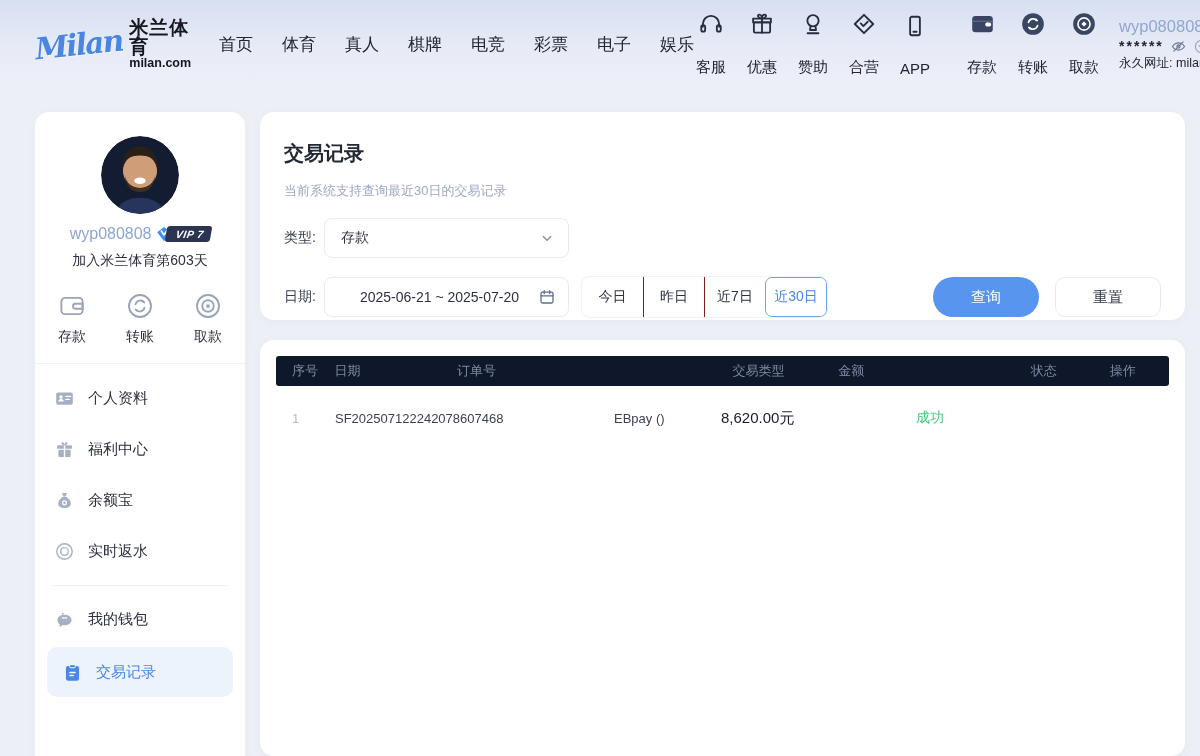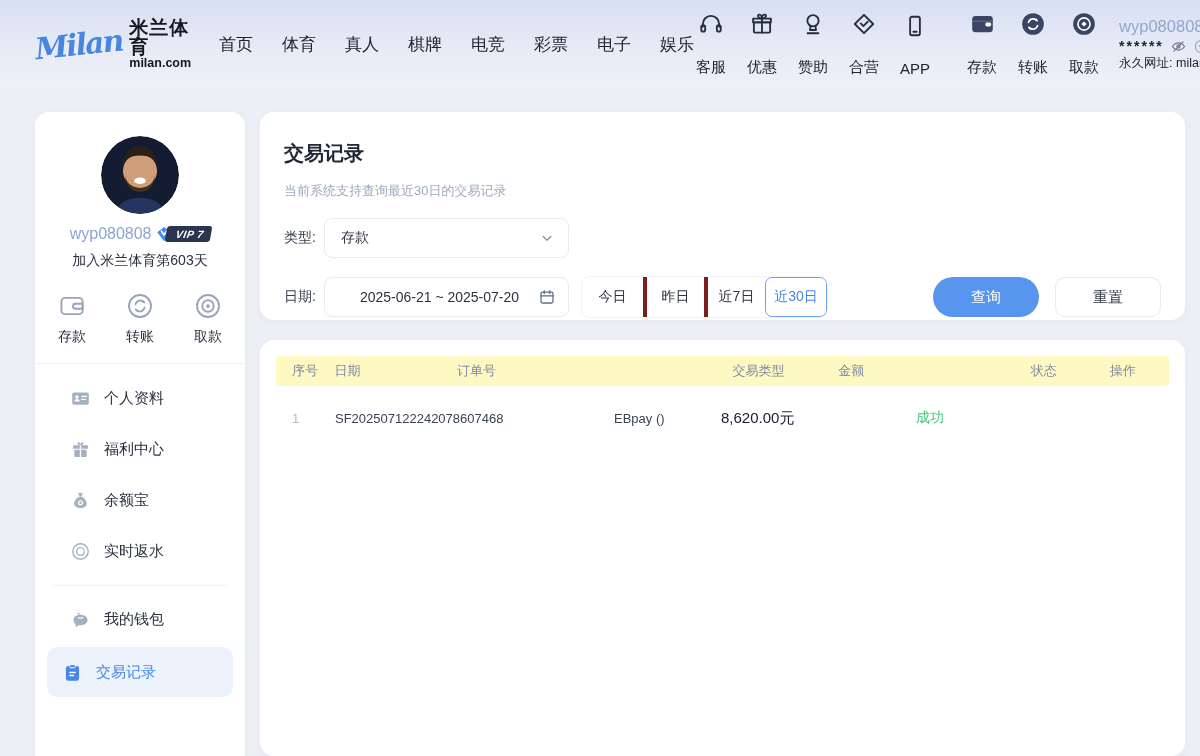--- a/index.html
+++ b/index.html
@@ -51,52 +51,52 @@
   .table-card   { left:260px; top:340px; width:925px; height:416px; padding:16px 16px 0; }
   
   .avatar-lg { width:78px; height:78px; border-radius:50%; overflow:hidden; margin:24px auto 0; }
   .side-user-row { display:flex; justify-content:center; align-items:center; gap:3px; margin-top:11px; }
   .side-user-name { font-size:16px; color:#8ba5d2; }
   .side-join { text-align:center; font-size:14px; color:#2b3140; margin-top:9px; }
   .wallet-actions { display:flex; justify-content:space-between; padding:0 22px; margin-top:21px; }
   .wallet-action { display:flex; flex-direction:column; align-items:center; gap:7px; cursor:pointer; }
   .wallet-action-label { font-size:14px; color:#2b3140; }
   .side-menu { margin-top:17px; border-top:1px solid #f0f2f7; padding-top:9px; }
-  .menu-item { height:51px; display:flex; align-items:center; gap:13px; padding-left:35px; cursor:pointer; }
+  .menu-item { height:51px; display:flex; align-items:center; gap:13px; padding-left:19px; cursor:pointer; }
   .menu-label { font-size:15px; color:#2b3140; }
   .menu-divider { border-top:1px solid #eef0f5; margin:8px 18px; }
   .menu-item.active { margin:2px 12px 0; padding-left:15px; height:50px; background:#ecf3fd; border-radius:10px; }
   .menu-item.active .menu-label { color:#4a86e8; }
   
   .page-title { font-size:20px; font-weight:bold; color:#232836; margin-top:4px; }
   .page-subtitle { font-size:13px; color:#9fa8c0; margin-top:15px; }
   .filter-row { display:flex; align-items:center; margin-top:18px; }
   .filter-label { font-size:14px; color:#39404f; width:40px; flex:none; }
   .select-box, .date-box {
     width:245px; height:40px; border:1px solid #e7eaf1; border-radius:8px; background:#fff;
     display:flex; align-items:center; padding:0 12px 0 16px; cursor:pointer;
   }
   .select-value, .date-value { font-size:14px; color:#2c3240; flex:1; }
   .date-value { text-align:center; }
   .range-group { display:flex; margin-left:12px; border:1px solid #f0f2f7; border-radius:8px; overflow:hidden; background:#fff; }
   .range-item {
     width:61px; height:40px; display:flex; align-items:center; justify-content:center;
-    font-size:14px; color:#2c3240; cursor:pointer; border-left:4px solid #7f1d1d;
+    font-size:14px; color:#2c3240; cursor:pointer; border-left:1px solid #7f1d1d;
   }
   .range-item:first-child { border-left:none; }
   .range-item.active {
     color:#4a86e8; border:1px solid #6ba3f0; border-radius:7px; width:62px;
   }
   .filter-spacer { flex:1; }
   .btn { height:40px; display:flex; align-items:center; justify-content:center; font-size:15px; cursor:pointer; }
   .btn-query { width:106px; background:#5795ee; color:#fff; border-radius:20px; }
   .btn-reset { width:106px; background:#fff; color:#333a49; border:1px solid #e7eaf0; border-radius:10px; margin-left:16px; }
   
   .thead {
-    height:30px; background:#fef9c3; border-radius:3px;
+    height:30px; background:#0f172a; border-radius:3px;
     display:flex; align-items:center; padding-left:16px;
     font-size:13px; color:#7d8aa3;
   }
   .trow { display:flex; align-items:center; padding-left:16px; height:64px; }
   .c1{width:43px;} .c2{width:124px;} .c3{width:279px;} .c4{width:107px;} .c5{width:195px;} .c6{width:80px;} .c7{width:60px;}
   .cell-index { font-size:13px; color:#b3bac8; }
   .cell-date { font-size:13px; color:#3b4254; line-height:1.4; }
   .cell-time { color:#939cae; }
   .cell-order, .cell-type { font-size:13px; color:#3b4254; }
   .cell-amount { font-size:15px; font-weight:normal; color:#171d2b; }

